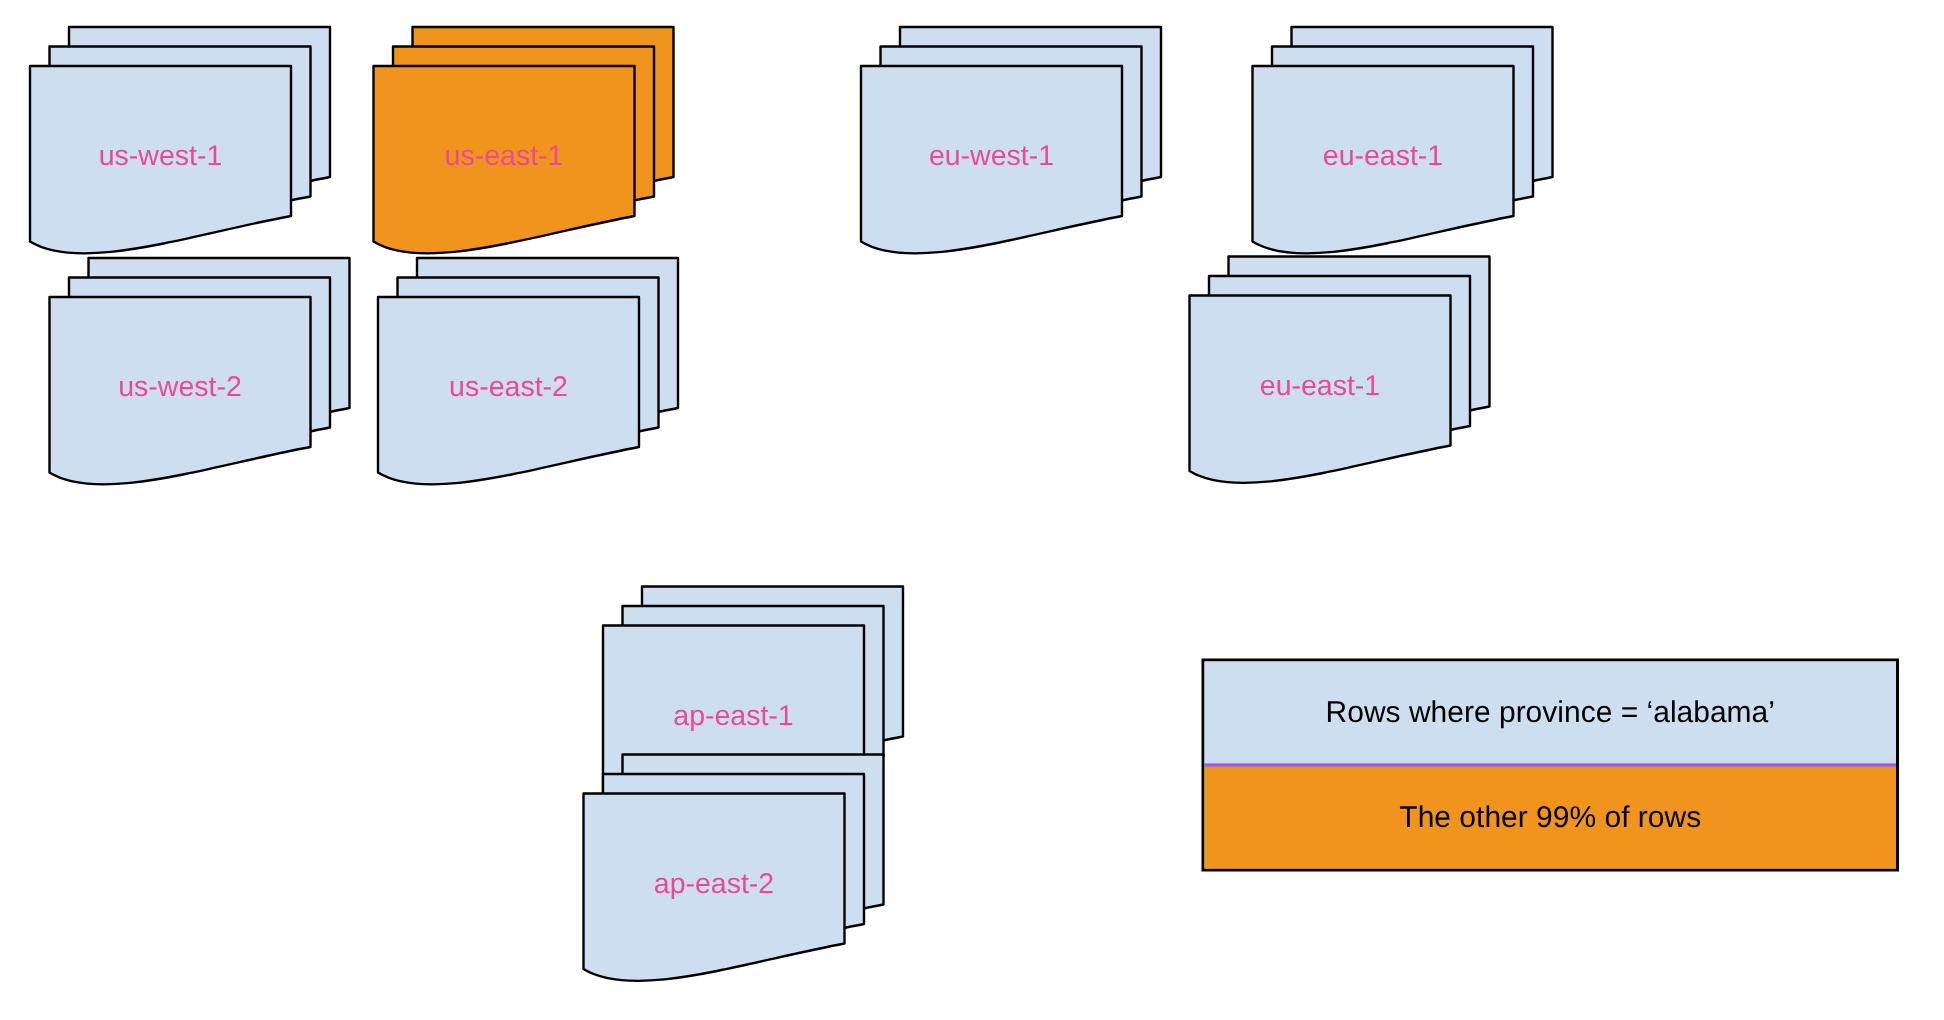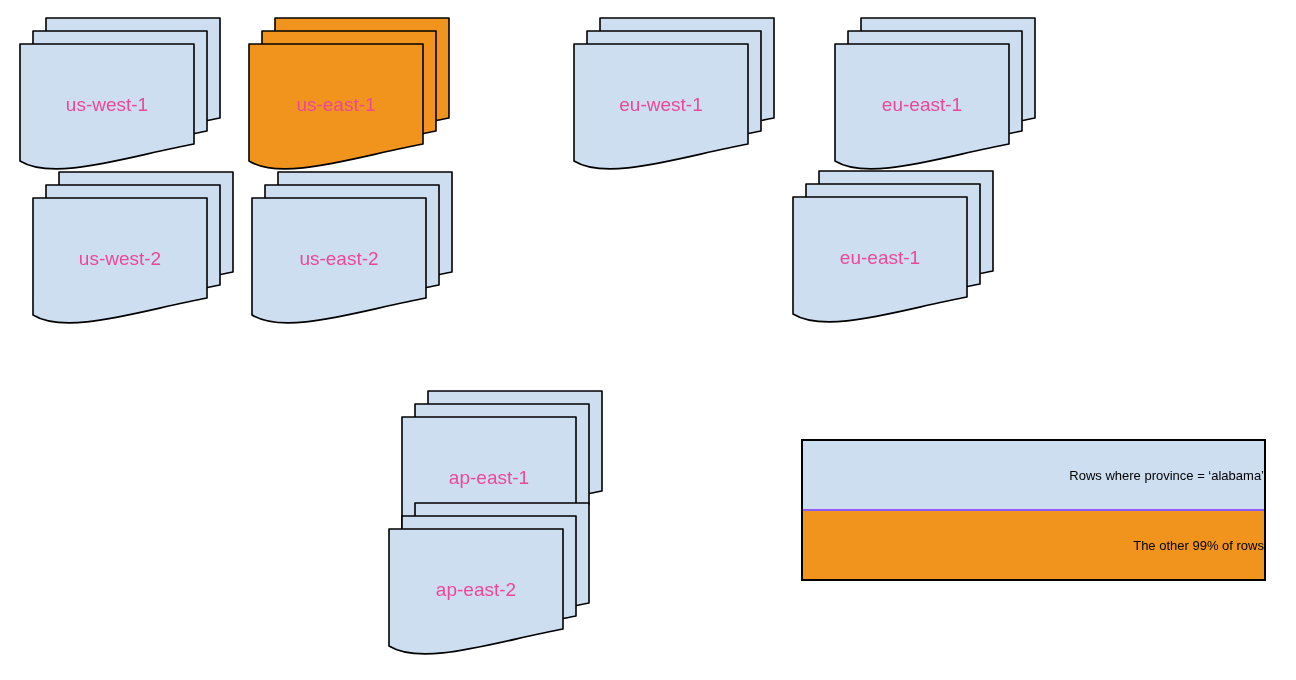--- a/index.html
+++ b/index.html
@@ -36,22 +36,22 @@
     left:801px;top:439px;
     width:465px;height:142px;
     border:2px solid #000000;
     box-sizing:border-box;
     display:flex;flex-direction:column;
   }
   .legend-item{
     --fill:#CDDEF1;
     background:var(--fill);
     flex:1 1 0;
-    display:flex;align-items:center;justify-content:flex-end;
-    font-size:13px;color:#000000;
+    display:flex;align-items:center;justify-content:center;
+    font-size:20px;color:#000000;
     box-sizing:border-box;
   }
   .legend-item + .legend-item{border-top:2px solid #8b5cf6;}
 </style>
 </head>
 <body>
 
 <svg width="0" height="0" style="position:absolute">
   <defs>
     <path id="doc-shape" d="M0 0 H174 V100 C109 112 34 138 0 117 Z"></path>

